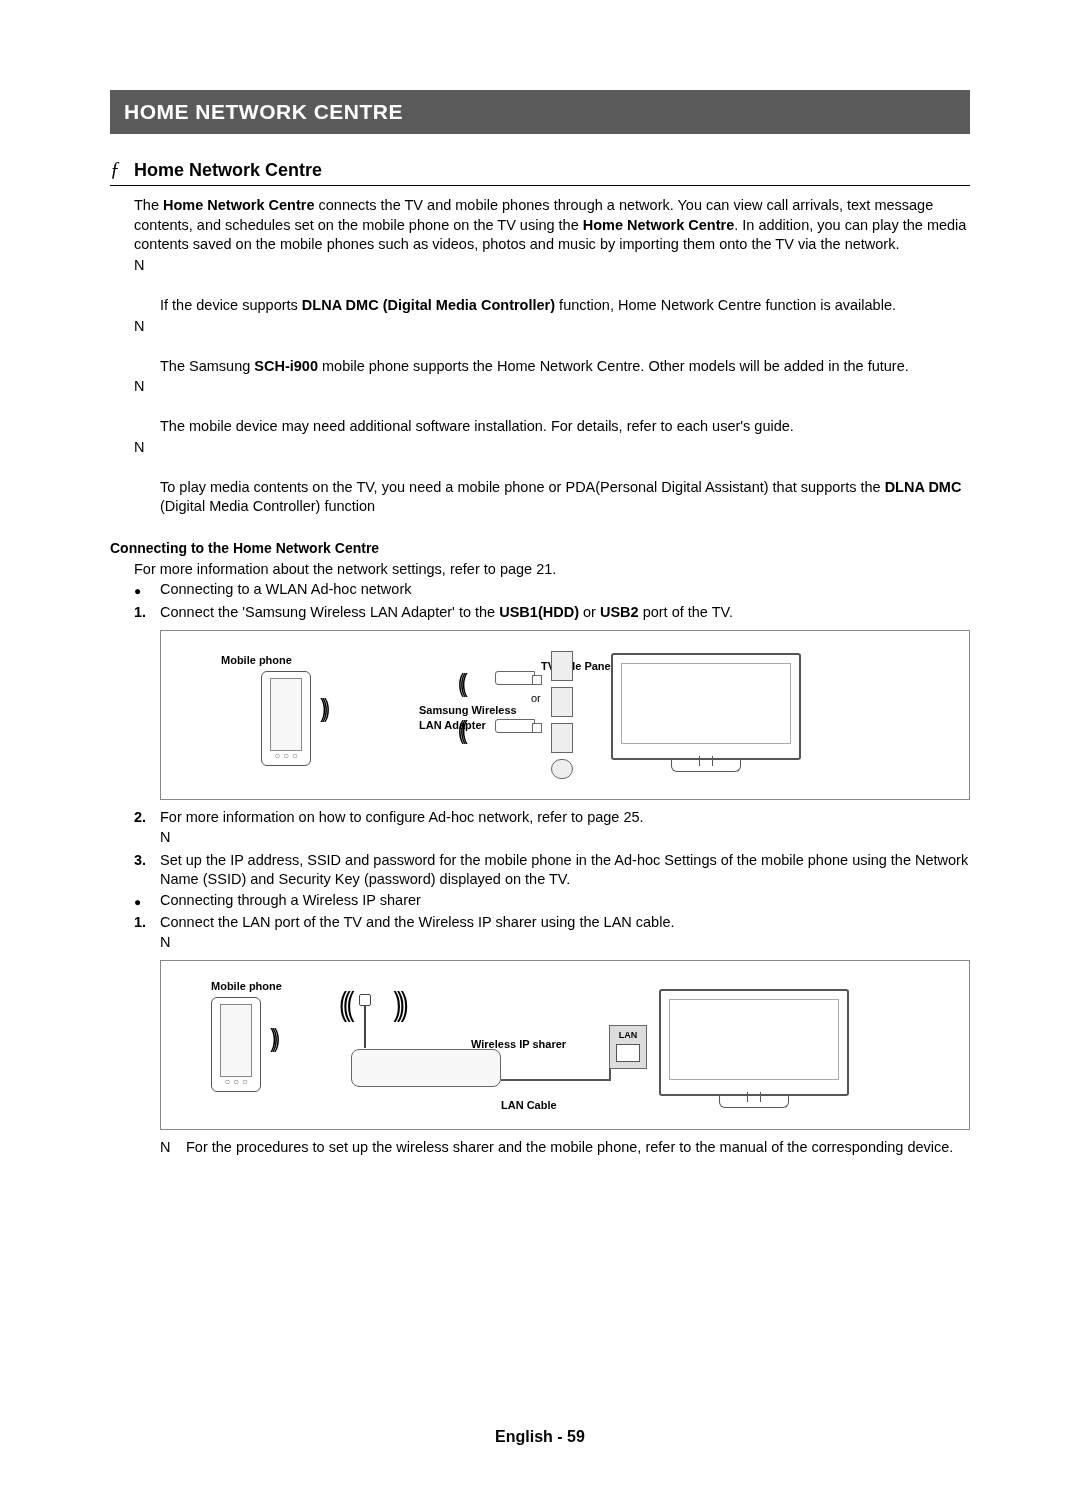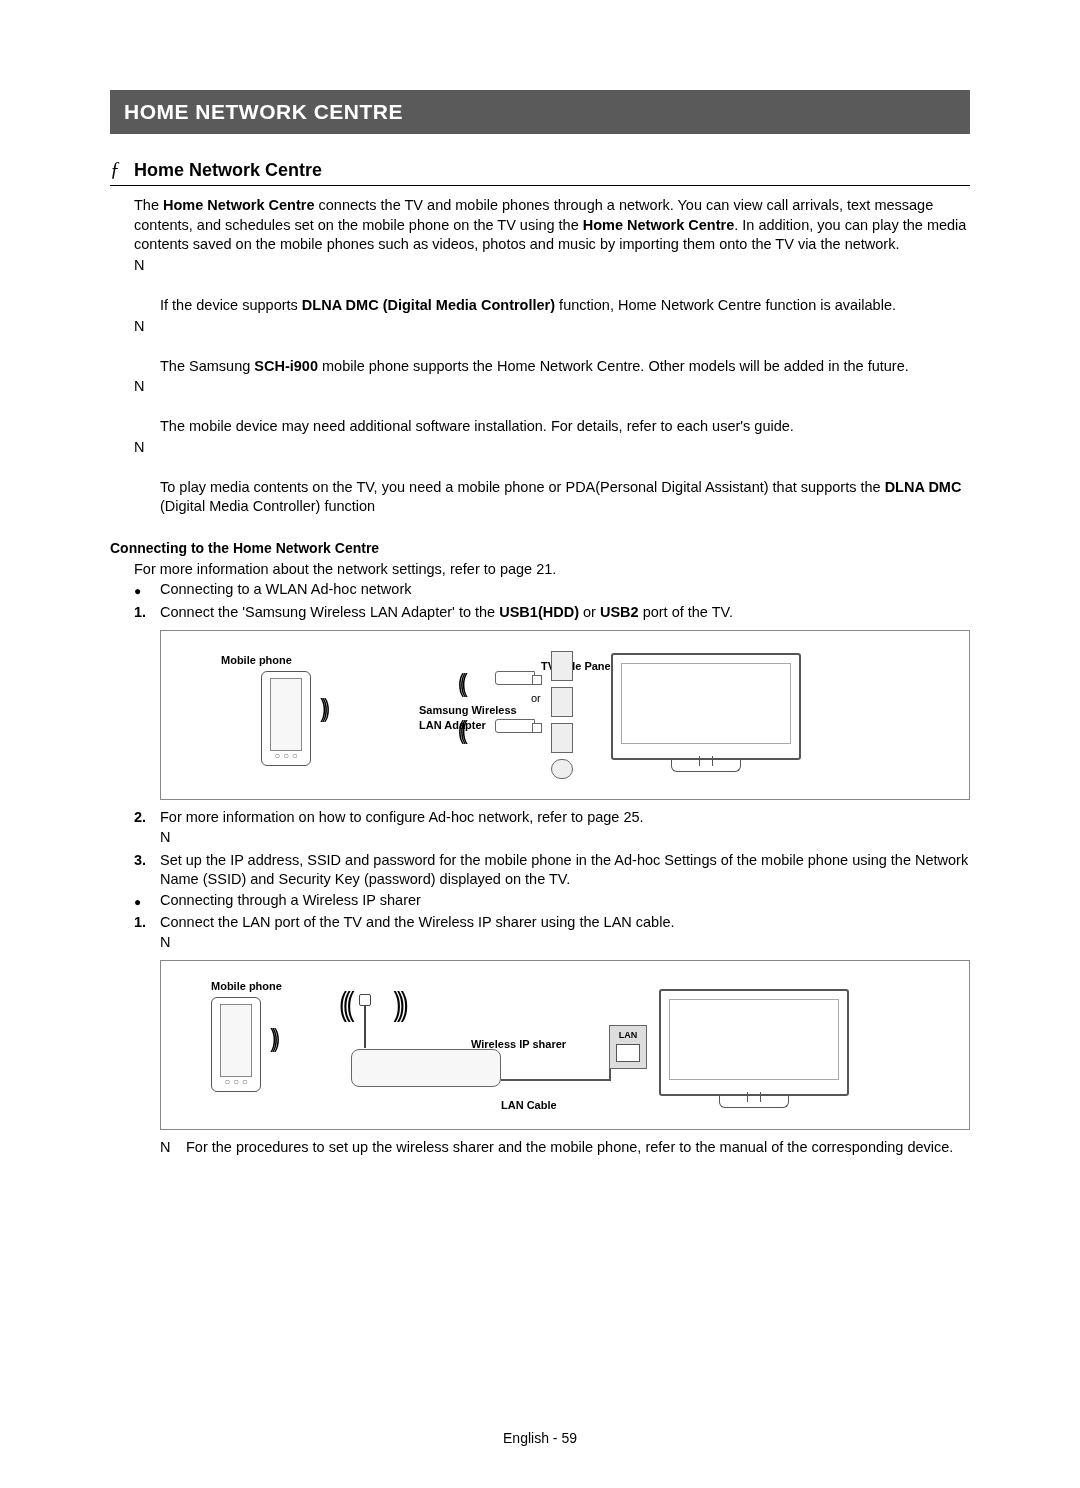--- a/index.html
+++ b/index.html
@@ -159,22 +159,22 @@
     font-size:9px; font-weight:bold;
   }
   .cable{
     position:absolute; height:2px; background:#555;
   }
   .label { position:absolute; }
   .footer {
     position: absolute;
     left: 0; right: 0; bottom: 40px;
     text-align: center;
-    font-weight: normal;
-    font-size: 14px;
+    font-weight: bold;
+    font-size: 16px;
   }
 </style>
 </head>
 <body>
 
 <div class="banner">HOME NETWORK CENTRE</div>
 
 <div class="section-title-row">
   <span class="section-title-sym">ƒ</span>
   <span class="section-title">Home Network Centre</span>

